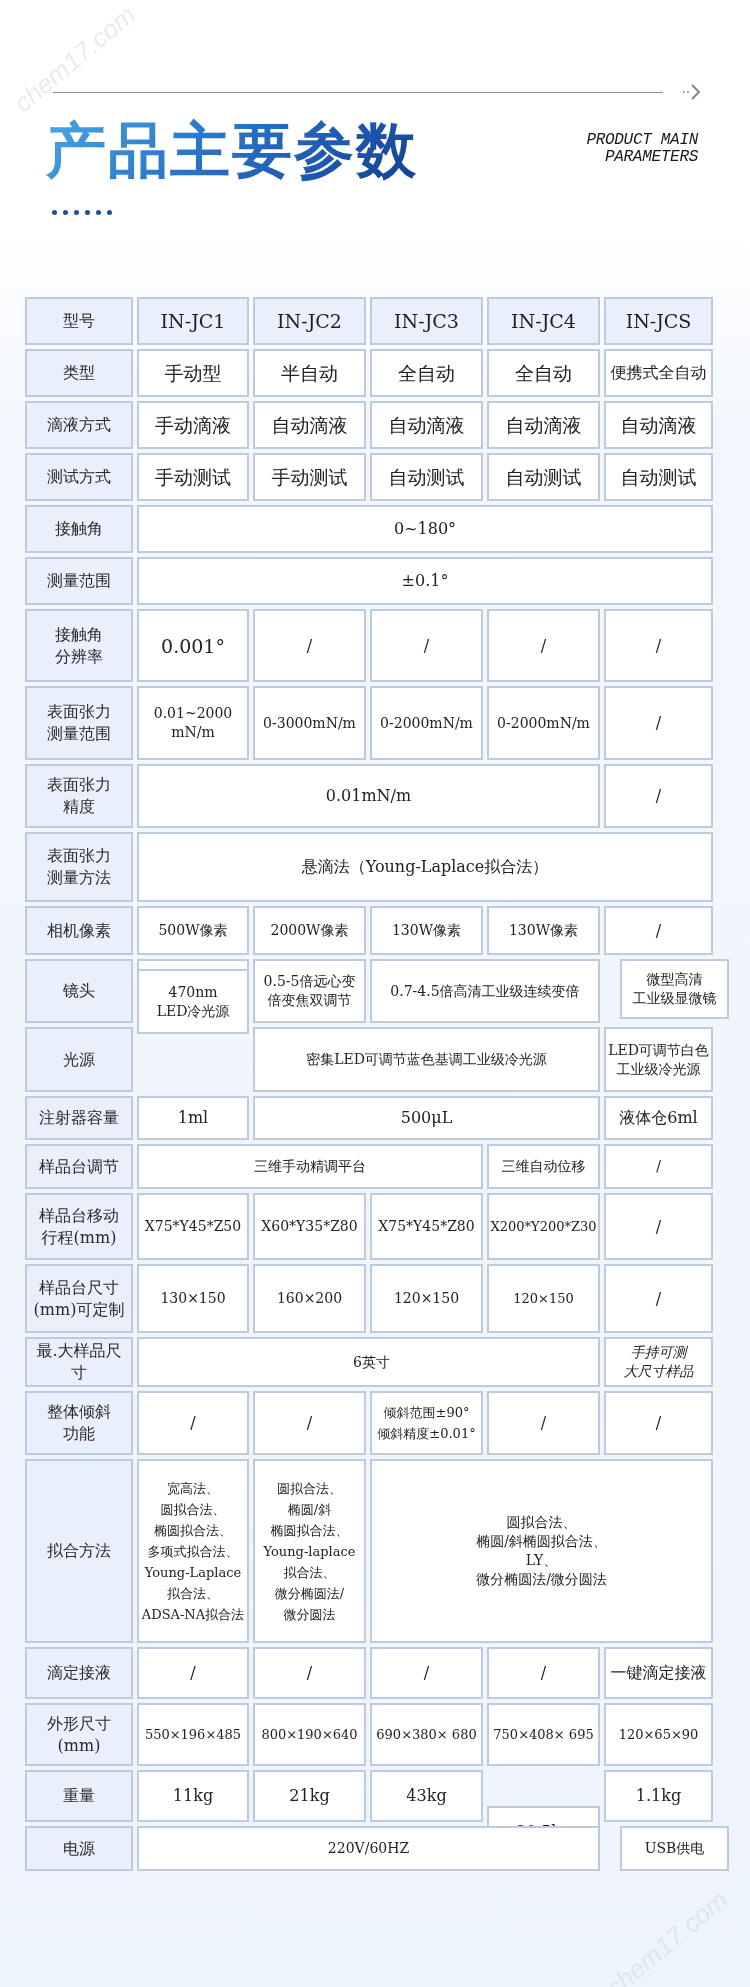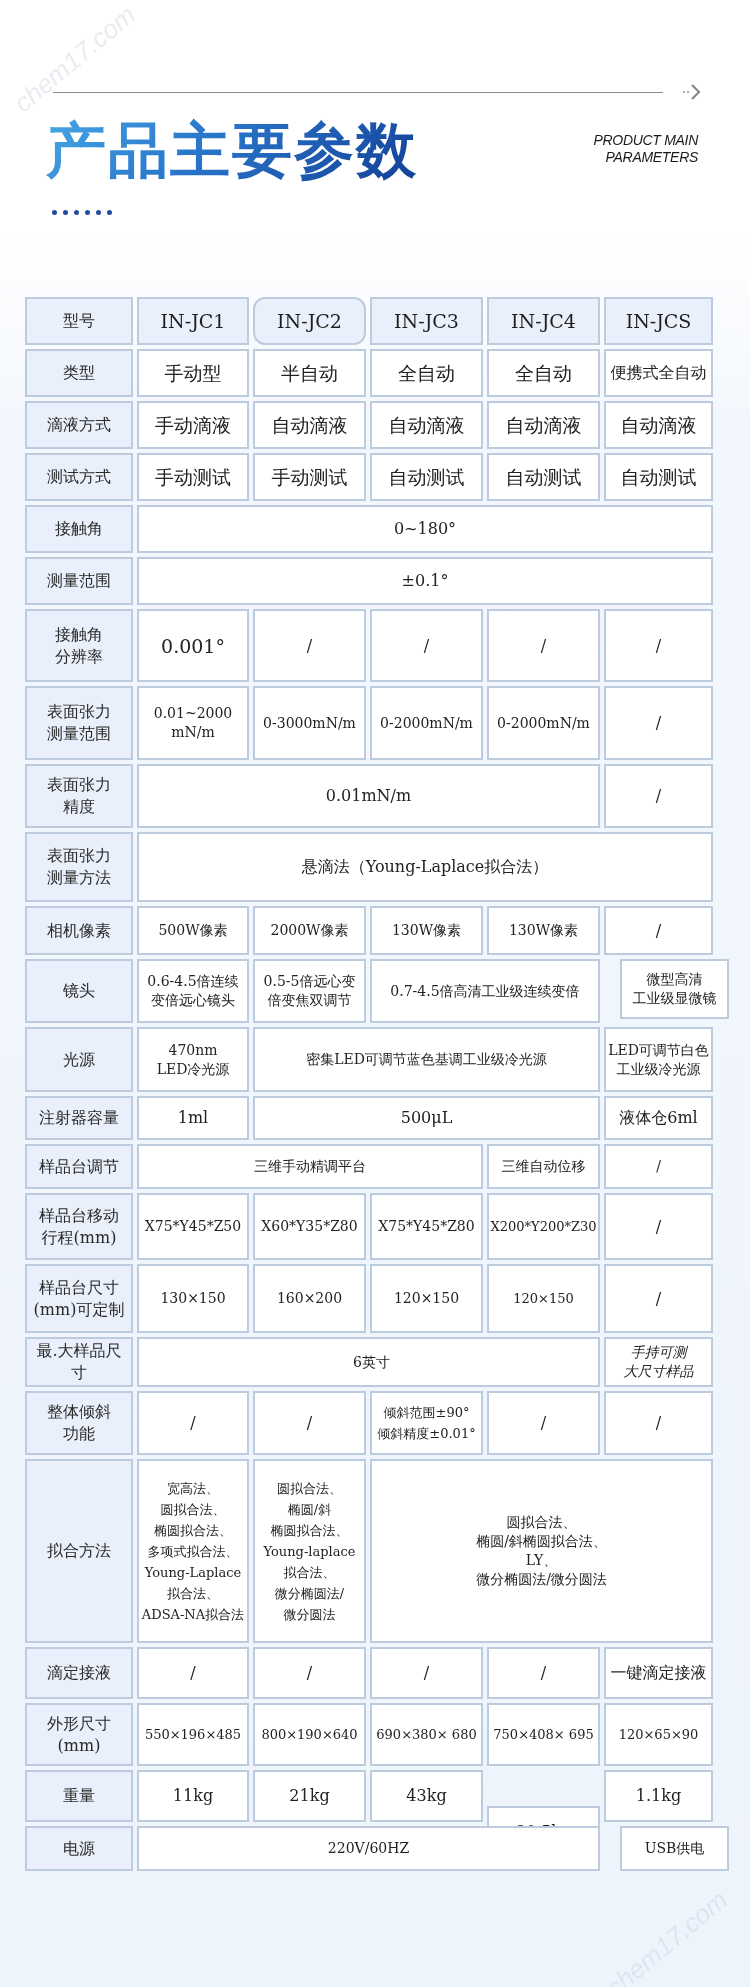--- a/index.html
+++ b/index.html
@@ -24,22 +24,22 @@
     }
     .title {
       position: absolute; left: 46px; top: 112px; margin: 0;
       font-family: "DejaVu Serif", "Liberation Serif", serif;
       font-size: 60px; font-weight: bold; letter-spacing: 2px; line-height: 76px;
       background: linear-gradient(135deg, #48a8e6 0%, #2a78cc 40%, #123f96 100%);
       -webkit-background-clip: text; background-clip: text; color: transparent;
     }
     .subtitle {
       position: absolute; right: 52px; top: 132px; text-align: right;
-      font-family: Liberation Sans, sans-serif; font-style: italic;
-      font-size: 14px; line-height: 17px; color: #1a1a1a; letter-spacing: -0.3px;
+      font-family: Liberation Mono, monospace; font-style: italic;
+      font-size: 16px; line-height: 17px; color: #1a1a1a; letter-spacing: -0.3px;
     }
     .dots {
       position: absolute; left: 52px; top: 210px; display: flex; gap: 6px;
     }
     .dots span {
       width: 5px; height: 5px; border-radius: 50%; background: #1f4e9a; display: block;
     }
     .table {
       position: absolute; left: 0; top: 0; width: 750px; height: 1987px;
     }
@@ -80,21 +80,21 @@
       <span></span>
       <span></span>
       <span></span>
       <span></span>
     </div>
 </header>
 
 <div class="table" id="param-table">
     <div class="cell label" style="left: 25px; top: 297px; width: 108px; height: 48px;">型号</div>
     <div class="cell head" style="left: 137px; top: 297px; width: 112px; height: 48px;">IN-JC1</div>
-    <div class="cell head" style="left: 253px; top: 297px; width: 113px; height: 48px; border-radius: 12px;">IN-JC2</div>
+    <div class="cell head" style="left: 253px; top: 297px; width: 113px; height: 48px;">IN-JC2</div>
     <div class="cell head" style="left: 370px; top: 297px; width: 113px; height: 48px;">IN-JC3</div>
     <div class="cell head" style="left: 487px; top: 297px; width: 113px; height: 48px;">IN-JC4</div>
     <div class="cell head" style="left: 604px; top: 297px; width: 109px; height: 48px;">IN-JCS</div>
     <div class="cell label" style="left: 25px; top: 349px; width: 108px; height: 48px;">类型</div>
     <div class="cell large" style="left: 137px; top: 349px; width: 112px; height: 48px;">手动型</div>
     <div class="cell large" style="left: 253px; top: 349px; width: 113px; height: 48px;">半自动</div>
     <div class="cell large" style="left: 370px; top: 349px; width: 113px; height: 48px;">全自动</div>
     <div class="cell large" style="left: 487px; top: 349px; width: 113px; height: 48px;">全自动</div>
     <div class="cell" style="left: 604px; top: 349px; width: 109px; height: 48px;">便携式全自动</div>
     <div class="cell label" style="left: 25px; top: 401px; width: 108px; height: 48px;">滴液方式</div>
@@ -143,21 +143,21 @@
     <div class="cell" style="left: 604px; top: 906px; width: 109px; height: 49px;">/</div>
     <div class="cell label" style="left: 25px; top: 959px; width: 108px; height: 64px;">镜头</div>
     <div class="cell small" style="left: 137px; top: 959px; width: 112px; height: 64px;">0.6-4.5倍连续
 变倍远心镜头</div>
     <div class="cell small" style="left: 253px; top: 959px; width: 113px; height: 64px;">0.5-5倍远心变
 倍变焦双调节</div>
     <div class="cell small" style="left: 370px; top: 959px; width: 230px; height: 64px;">0.7-4.5倍高清工业级连续变倍</div>
     <div class="cell small" style="left: 604px; top: 959px; width: 109px; height: 60px; margin-left: 16px;">微型高清
 工业级显微镜</div>
     <div class="cell label" style="left: 25px; top: 1027px; width: 108px; height: 65px;">光源</div>
-    <div class="cell small" style="left: 137px; top: 1027px; width: 112px; height: 65px;">470nm
+    <div class="cell small" style="left: 137px; top: 969px; width: 112px; height: 65px;">470nm
 LED冷光源</div>
     <div class="cell small" style="left: 253px; top: 1027px; width: 347px; height: 65px;">密集LED可调节蓝色基调工业级冷光源</div>
     <div class="cell small" style="left: 604px; top: 1027px; width: 109px; height: 65px;">LED可调节白色
 工业级冷光源</div>
     <div class="cell label" style="left: 25px; top: 1096px; width: 108px; height: 44px;">注射器容量</div>
     <div class="cell" style="left: 137px; top: 1096px; width: 112px; height: 44px;">1ml</div>
     <div class="cell" style="left: 253px; top: 1096px; width: 347px; height: 44px;">500μL</div>
     <div class="cell" style="left: 604px; top: 1096px; width: 109px; height: 44px;">液体仓6ml</div>
     <div class="cell label" style="left: 25px; top: 1144px; width: 108px; height: 45px;">样品台调节</div>
     <div class="cell small" style="left: 137px; top: 1144px; width: 346px; height: 45px;">三维手动精调平台</div>

